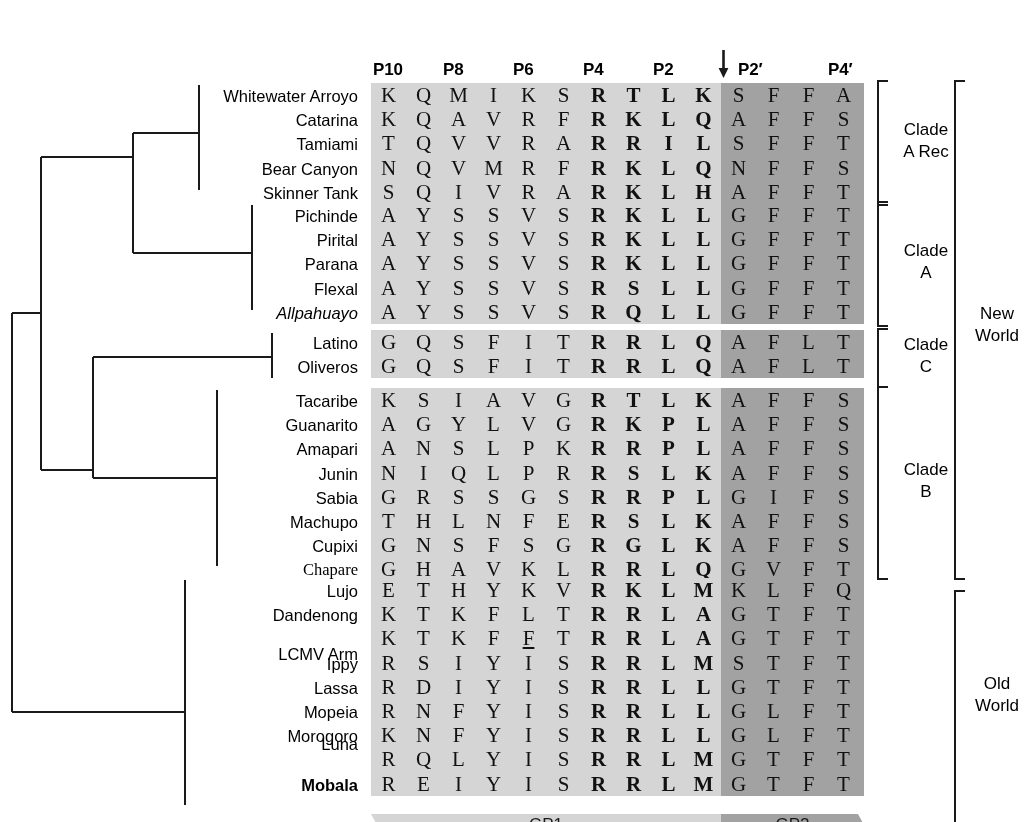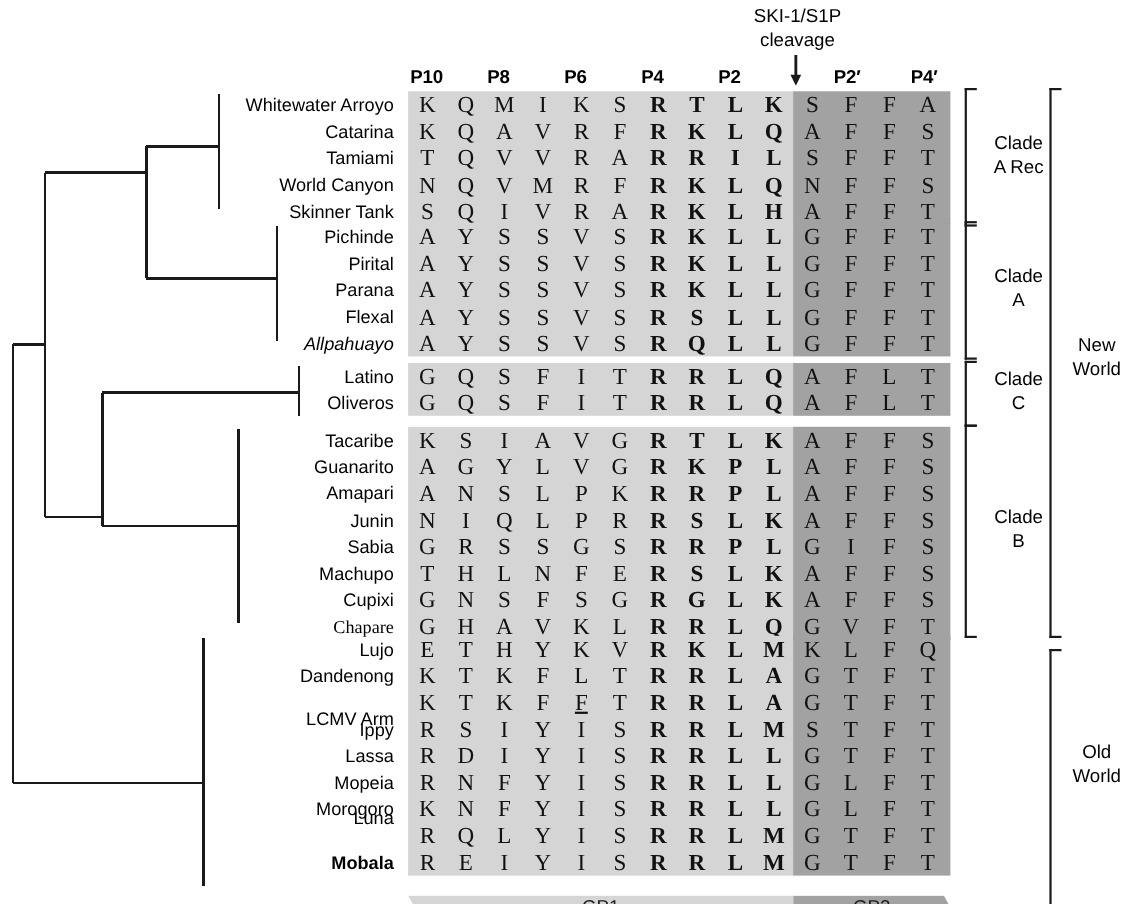--- a/index.html
+++ b/index.html
@@ -118,35 +118,33 @@
   #gp2bar{
     left:721px;width:143px;background:#a2a2a2;
     clip-path:polygon(0 0,calc(100% - 6px) 0,100% 50%,calc(100% - 6px) 100%,0 100%);
   }
 </style>
 </head>
 <body>
 
 <div id="figure">
 
-  <div class="cleave-label">SKI-1/S1P
-cleavage</div>
 
   <svg class="cleave-arrow" viewBox="0 0 13 28">
     <line x1="6.5" y1="0" x2="6.5" y2="21" stroke="#1a1a1a" stroke-width="2.6"></line>
     <polygon points="6.5,28 1.6,18 11.4,18" fill="#1a1a1a"></polygon>
   </svg>
 
   <div id="colheads">
       <div class="colhead" style="left: 373px;">P10</div>
       <div class="colhead" style="left: 443px;">P8</div>
       <div class="colhead" style="left: 513px;">P6</div>
       <div class="colhead" style="left: 583px;">P4</div>
       <div class="colhead" style="left: 653px;">P2</div>
-      <div class="colhead" style="left: 758px;">P2′</div>
+      <div class="colhead" style="left: 738px;">P2′</div>
       <div class="colhead" style="left: 828px;">P4′</div>
     </div>
 
   <svg id="tree" width="1024" height="822">
     <g stroke="#1a1a1a" stroke-width="2.2" fill="none" shape-rendering="crispEdges">
 
       <path d="M12,313 L12,712"></path>
 
       <path d="M12,313 L41,313"></path>
 
@@ -171,21 +169,21 @@
       <path d="M272,333 L272,378"></path>
       <path d="M217,390 L217,566"></path>
       <path d="M185,580 L185,805"></path>
     </g>
   </svg>
 
   <div id="taxa-layer">
       <div class="taxon" style="top: 84px;">Whitewater Arroyo</div>
       <div class="taxon" style="top: 108.2px;">Catarina</div>
       <div class="taxon" style="top: 132.4px;">Tamiami</div>
-      <div class="taxon" style="top: 156.6px;">World Canyon</div>
+      <div class="taxon" style="top: 156.6px;">Bear Canyon</div>
       <div class="taxon" style="top: 180.8px;">Skinner Tank</div>
       <div class="taxon" style="top: 204px;">Pichinde</div>
       <div class="taxon" style="top: 228.2px; text-align: center;">Pirital</div>
       <div class="taxon" style="top: 252.4px;">Parana</div>
       <div class="taxon" style="top: 276.6px;">Flexal</div>
       <div class="taxon" style="top: 300.8px; font-style: italic;">Allpahuayo</div>
       <div class="taxon" style="top: 331px;">Latino</div>
       <div class="taxon" style="top: 355.2px;">Oliveros</div>
       <div class="taxon" style="top: 389px;">Tacaribe</div>
       <div class="taxon" style="top: 413.2px;">Guanarito</div>

